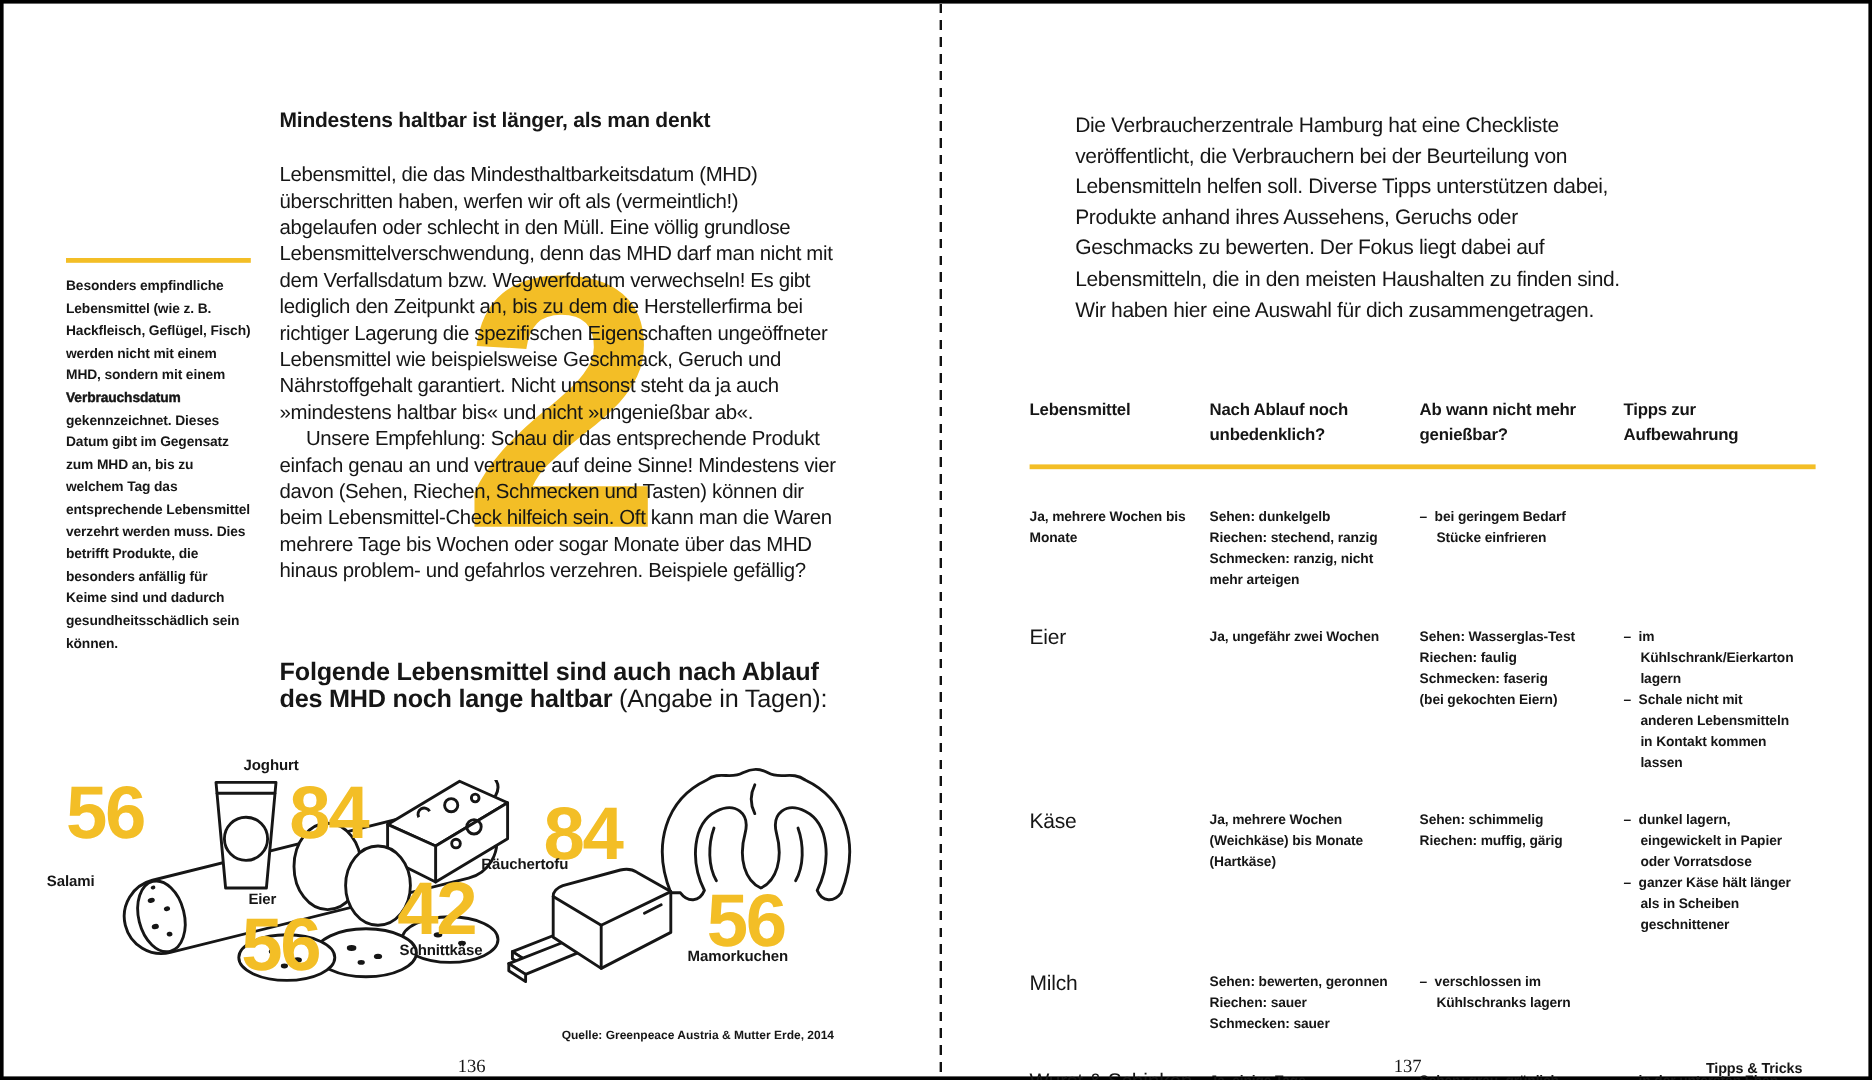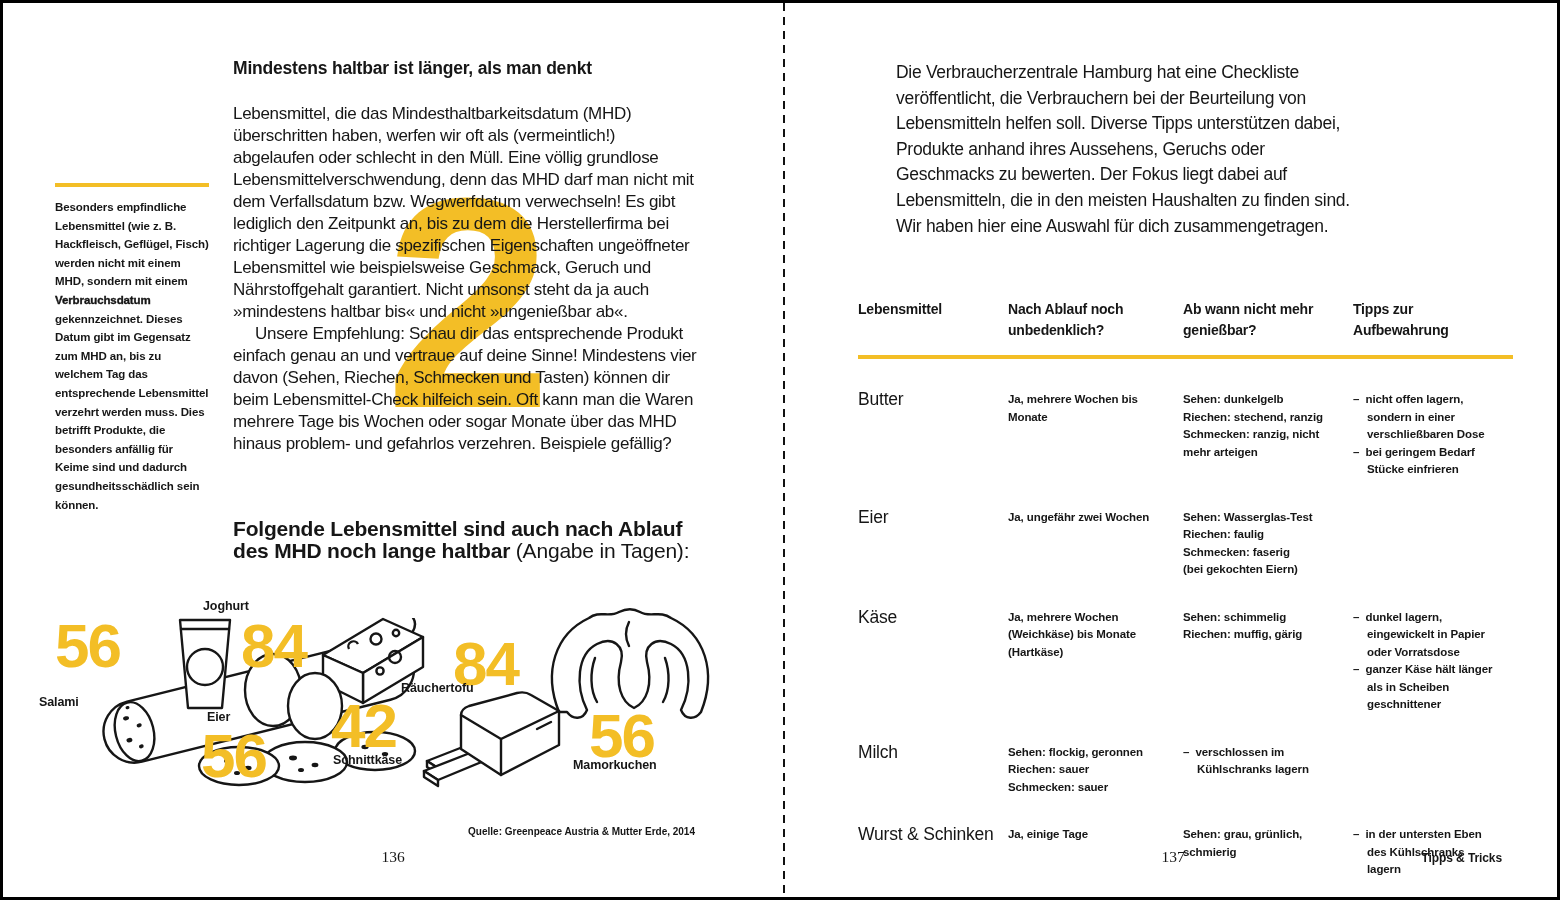--- a/index.html
+++ b/index.html
@@ -1,18 +1,18 @@
 <!DOCTYPE html>
 <html style="--yellow: #F3BE26; --ink: #161616;"><head>
 <meta charset="utf-8">
 <style>
   html,body{margin:0;padding:0;width:1560px;height:900px;overflow:hidden;background:#fff;
     font-family:"Liberation Sans",sans-serif;color:var(--ink,#161616);}
   .spread{position:absolute;inset:0;background:#fff;border:3px solid #000;box-sizing:border-box;}
-  .abs{position:absolute;}
+  .abs{position:absolute;margin-top:32px;}
   
   .gutter{position:absolute;left:780px;top:0;bottom:0;width:2px;
     background:repeating-linear-gradient(to bottom,#111 0 8px,transparent 8px 14px);}
   
   .sidebar{left:52px;top:180px;width:154px;}
   .sidebar-rule{height:4px;background:var(--yellow,#F3BE26);margin-bottom:11px;}
   .sidebar-text{font-size:11.5px;line-height:18.6px;font-weight:700;letter-spacing:-0.1px;}
   .xbold{font-weight:700;-webkit-text-stroke:0.35px var(--ink,#161616);}
   .left-col{left:230px;top:55px;width:464px;z-index:2;}
   .h1{font-size:17.5px;font-weight:700;letter-spacing:-0.2px;margin:0 0 24px 0;}
@@ -173,58 +173,60 @@
   <div class="abs rtable">
     <div class="thead">
       <div class="tcell">Lebensmittel</div>
       <div class="tcell">Nach Ablauf noch unbedenklich?</div>
       <div class="tcell">Ab wann nicht mehr genießbar?</div>
       <div class="tcell">Tipps zur Aufbewahrung</div>
     </div>
     <div class="table-rule"></div>
     <div class="tbody">
         <div class="trow">
-          <div class="tcell food">Butter</div>
           <div class="tcell tsmall">Ja, mehrere Wochen bis Monate</div>
           <div class="tcell tsmall">
             <div class="tline">Sehen: dunkelgelb</div>
             <div class="tline">Riechen: stechend, ranzig</div>
             <div class="tline">Schmecken: ranzig, nicht mehr arteigen</div>
           </div>
           <div class="tcell tsmall">
-            <div class="tip">nicht offen lagern, sondern in einer verschließbaren Dose</div>
             <div class="tip">bei geringem Bedarf Stücke einfrieren</div>
           </div>
         </div>
         <div class="trow">
           <div class="tcell food">Eier</div>
           <div class="tcell tsmall">Ja, ungefähr zwei Wochen</div>
           <div class="tcell tsmall">
             <div class="tline">Sehen: Wasserglas-Test</div>
             <div class="tline">Riechen: faulig</div>
             <div class="tline">Schmecken: faserig</div>
             <div class="tline">(bei gekochten Eiern)</div>
           </div>
+          <div class="tcell tsmall">
+            <div class="tip">im Kühlschrank/Eierkarton lagern</div>
+            <div class="tip">Schale nicht mit anderen Lebensmitteln in Kontakt kommen lassen</div>
+          </div>
         </div>
         <div class="trow">
           <div class="tcell food">Käse</div>
           <div class="tcell tsmall">Ja, mehrere Wochen (Weichkäse) bis Monate (Hartkäse)</div>
           <div class="tcell tsmall">
             <div class="tline">Sehen: schimmelig</div>
             <div class="tline">Riechen: muffig, gärig</div>
           </div>
           <div class="tcell tsmall">
             <div class="tip">dunkel lagern, eingewickelt in Papier oder Vorratsdose</div>
             <div class="tip">ganzer Käse hält länger als in Scheiben geschnittener</div>
           </div>
         </div>
         <div class="trow">
           <div class="tcell food">Milch</div>
           <div class="tcell tsmall">
-            <div class="tline">Sehen: flockig, geronnen</div>
+            <div class="tline">Sehen: bewerten, geronnen</div>
             <div class="tline">Riechen: sauer</div>
             <div class="tline">Schmecken: sauer</div>
           </div>
           <div class="tcell tsmall">
             <div class="tip">verschlossen im Kühlschranks lagern</div>
           </div>
         </div>
         <div class="trow">
           <div class="tcell food">Wurst &amp; Schinken</div>
           <div class="tcell tsmall">Ja, einige Tage</div>

